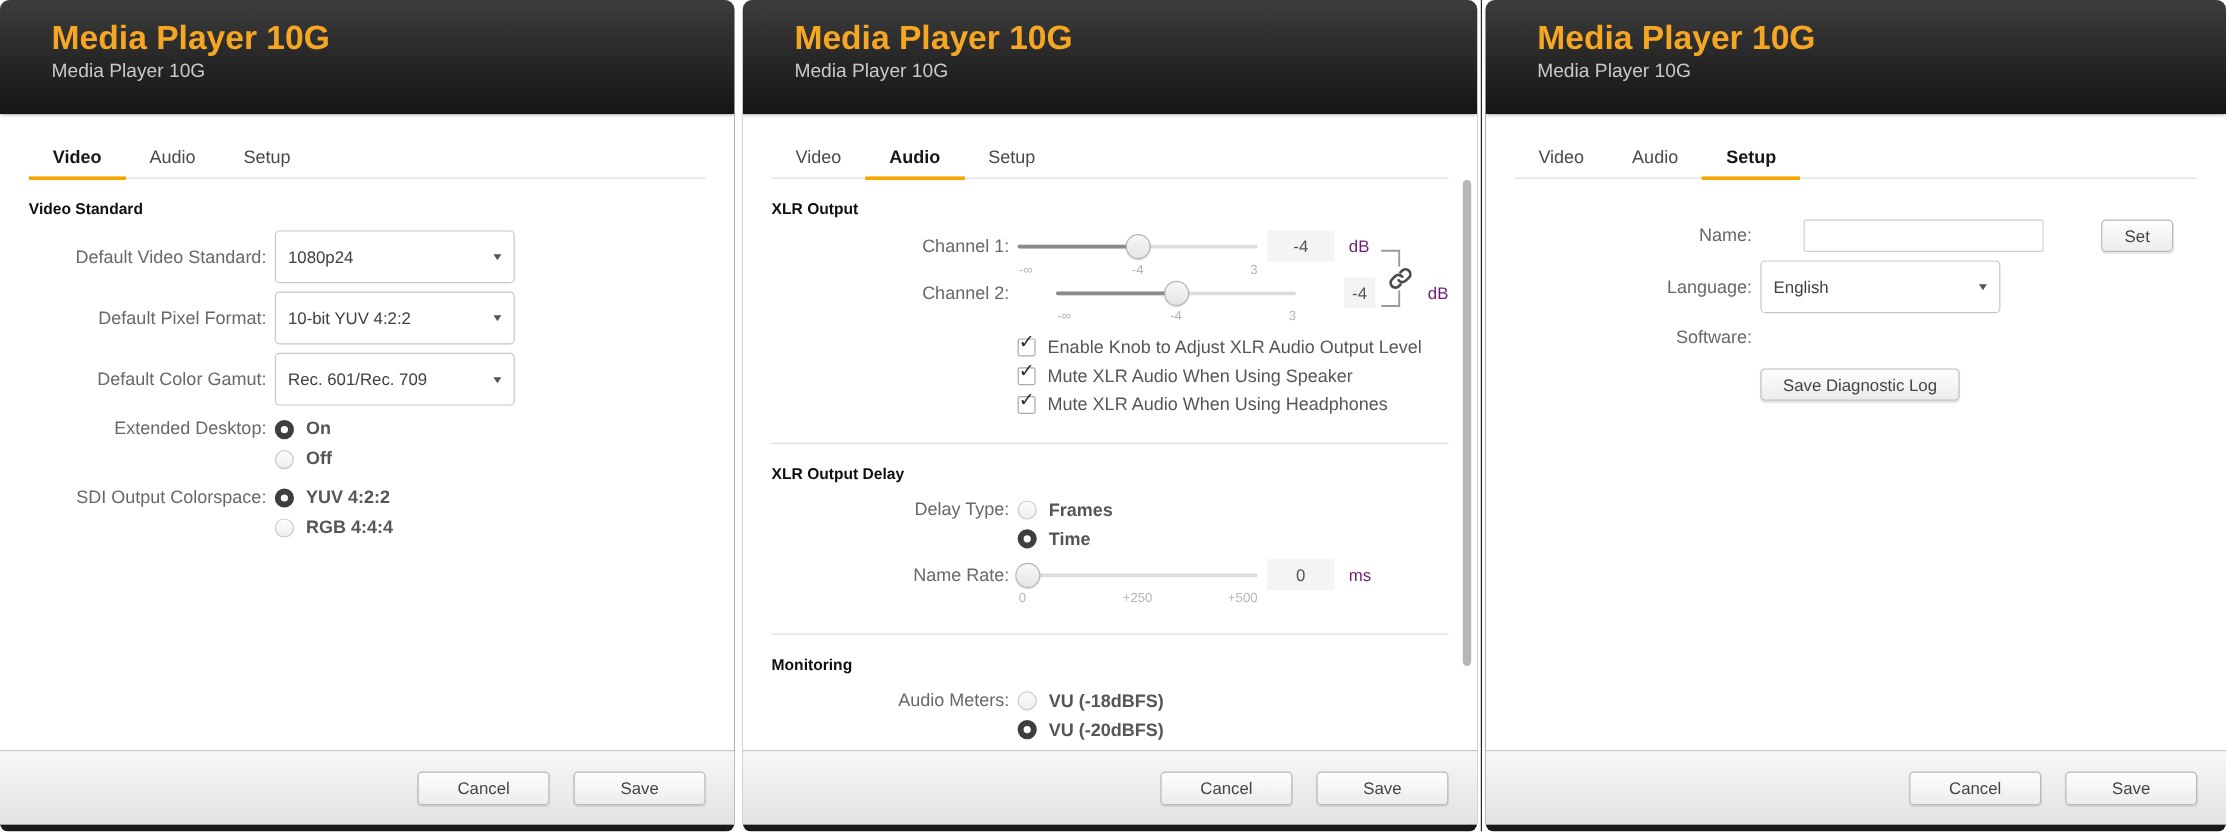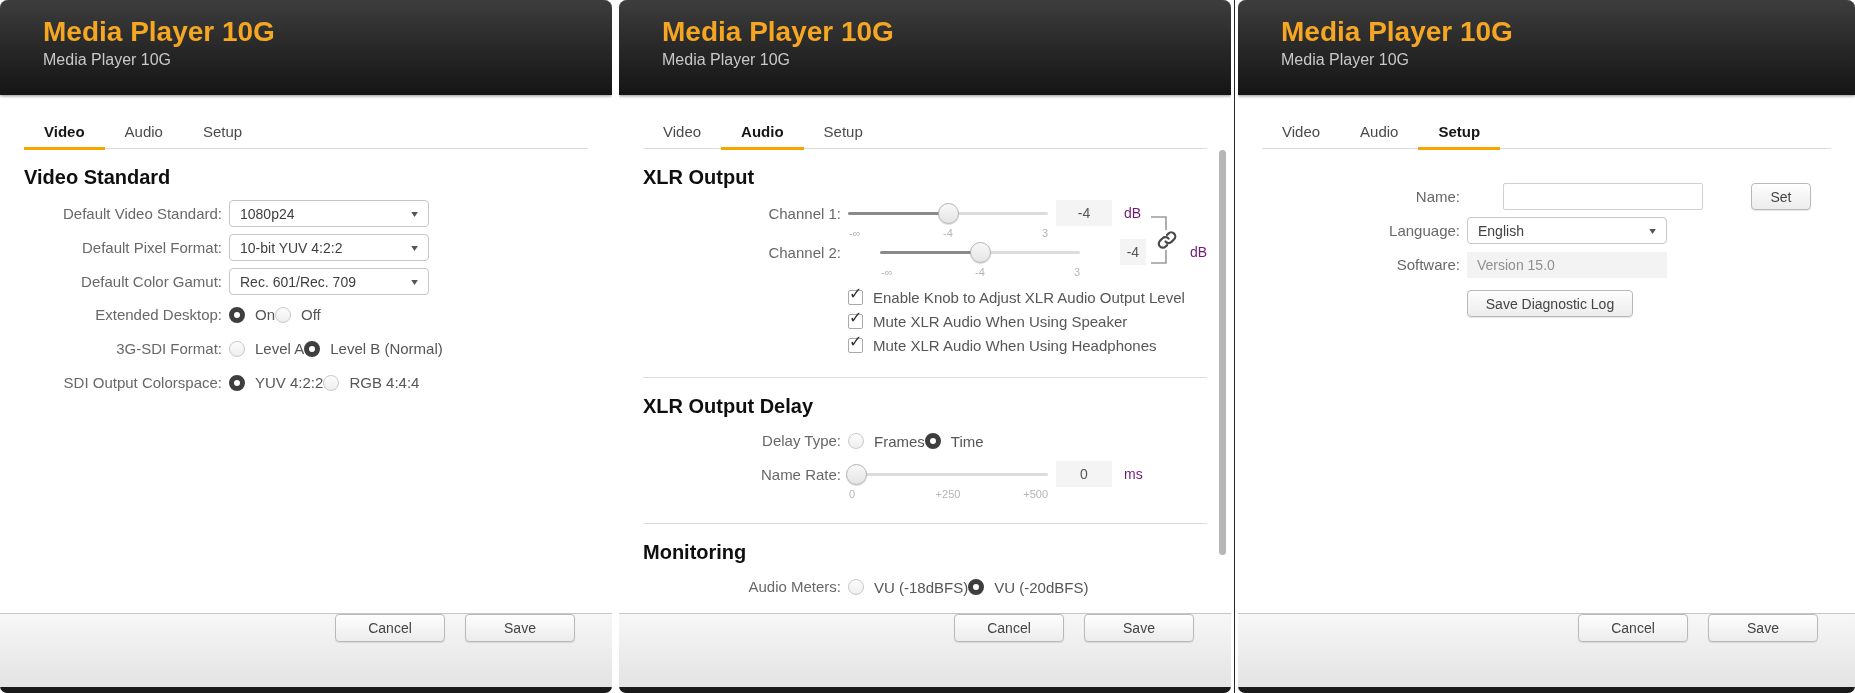--- a/index.html
+++ b/index.html
@@ -13,39 +13,39 @@
   .win-body { position:absolute; inset:0 0 6px 0; background:#ffffff; display:flex; flex-direction:column; }
   .gap { width:7px; flex:none; }
   .vdiv { width:1px; flex:none; background:#262626; margin:0 3px; }
 
   .header { height:95px; flex:none; padding:16px 0 0 43px; background:linear-gradient(180deg,#3d3d3d 0%,#262626 55%,#151515 100%); box-shadow:0 1px 3px rgba(0,0,0,.45); position:relative; z-index:3; }
   .title { color:#F5A623; font-size:28px; font-weight:bold; line-height:32px; }
   .subtitle { color:#c9c9c9; font-size:16px; margin-top:3px; }
 
   .content { flex:1; position:relative; overflow:hidden; }
 
-  .footer { height:74px; flex:none; border-top:1px solid #c6c6c6; background:linear-gradient(180deg,#f7f7f7 0%,#e3e3e3 100%); display:flex; justify-content:flex-end; gap:20px; padding-right:37px; position:relative; z-index:3; }
+  .footer { height:62px; flex:none; border-top:1px solid #c6c6c6; background:linear-gradient(180deg,#f7f7f7 0%,#e3e3e3 100%); display:flex; align-items:center; justify-content:flex-end; gap:20px; padding-right:24px; position:relative; z-index:3; }
   .btn { min-width:110px; height:28px; border:1px solid #b9b9b9; border-radius:4px; background:linear-gradient(180deg,#fefefe,#ececec); color:#444; font-size:14px; display:inline-flex; align-items:center; justify-content:center; box-shadow:0 1px 1px rgba(0,0,0,.10); cursor:default; }
   .btn.small { min-width:60px; height:27px; }
   .btn.wide { min-width:166px; height:27px; }
 
   
   .tabbar { display:flex; margin:0 24px; padding-top:22px; border-bottom:1px solid #dcdcdc; }
   .tab { padding:6px 20px 8px; font-size:15px; color:#4a4a4a; position:relative; cursor:default; }
   .tab.active { font-weight:bold; color:#161616; }
   .tab.active::after { content:""; position:absolute; left:0; right:0; bottom:-2px; height:3px; background:#F7A600; }
 
   
-  .section-h { font-weight:bold; font-size:20px; color:#0f0f0f; margin:17px 24px 11px; }
+  .section-h { font-weight:bold; font-size:13px; color:#0f0f0f; margin:17px 24px 11px; }
   .row { display:flex; align-items:center; margin:0 24px 7px; min-height:27px; }
   .row.top { align-items:flex-start; }
   .lbl { width:198px; min-width:198px; text-align:right; color:#686868; font-size:15px; margin-right:7px; line-height:27px; }
-  .dropdown { width:200px; height:27px; border:1px solid #c6c6c6; border-radius:4px; background:#fff; display:flex; align-items:center; justify-content:space-between; padding:0 9px 0 10px; color:#404040; font-size:14px; }
+  .dropdown { width:200px; height:44px; border:1px solid #c6c6c6; border-radius:4px; background:#fff; display:flex; align-items:center; justify-content:space-between; padding:0 9px 0 10px; color:#404040; font-size:14px; }
   .chev { font-size:9px; color:#555; transform:scale(1.25,0.95); }
-  .opts { display:flex; flex-direction:row; }
+  .opts { display:flex; flex-direction:column;font-weight:bold; }
   .opt { display:flex; align-items:center; height:25px; }
   .radio { width:16px; height:16px; border-radius:50%; flex:none; }
   .radio.off { border:1px solid #c9c9c9; background:linear-gradient(#fdfdfd,#eeeeee); }
   .radio.on { border:5px solid #3e3e3e; background:#ffffff; }
   .opt-label { margin-left:10px; color:#565656; font-size:15px; }
   .cbrow { display:flex; align-items:center; height:24px; margin:0 24px 0 229px; }
   .checkbox { width:15px; height:15px; border:1px solid #a9a9a9; border-radius:2px; background:#fff; position:relative; flex:none; }
   .checkbox .mark { position:absolute; left:0px; top:-5px; font-size:16px; color:#2c2c2c; font-weight:bold; line-height:16px; }
   .hr { height:1px; background:#dcdcdc; margin:20px 24px 0; }
 
@@ -124,33 +124,20 @@
               <span class="radio on"></span>
               <span class="opt-label">On</span>
             </div>
             <div class="opt">
               <span class="radio off"></span>
               <span class="opt-label">Off</span>
             </div>
           </div>
         </div>
         <div class="row top">
-          <div class="lbl" style="line-height:25px;">3G-SDI Format:</div>
-          <div class="opts">
-            <div class="opt">
-              <span class="radio off"></span>
-              <span class="opt-label">Level A</span>
-            </div>
-            <div class="opt">
-              <span class="radio on"></span>
-              <span class="opt-label">Level B (Normal)</span>
-            </div>
-          </div>
-        </div>
-        <div class="row top">
           <div class="lbl" style="line-height:25px;">SDI Output Colorspace:</div>
           <div class="opts">
             <div class="opt">
               <span class="radio on"></span>
               <span class="opt-label">YUV 4:2:2</span>
             </div>
             <div class="opt">
               <span class="radio off"></span>
               <span class="opt-label">RGB 4:4:4</span>
             </div>
@@ -326,21 +313,20 @@
         </div>
         <div class="row">
           <div class="lbl">Language:</div>
           <div class="dropdown">
             <span>English</span>
             <span class="chev">▼</span>
           </div>
         </div>
         <div class="row">
           <div class="lbl">Software:</div>
-          <div class="robox">Version 15.0</div>
         </div>
         <div class="btn wide indent-btn">Save Diagnostic Log</div>
       </div>
       <div class="footer">
         <div class="btn">Cancel</div>
         <div class="btn">Save</div>
       </div>
     </div>
     <div></div>
   </div>

